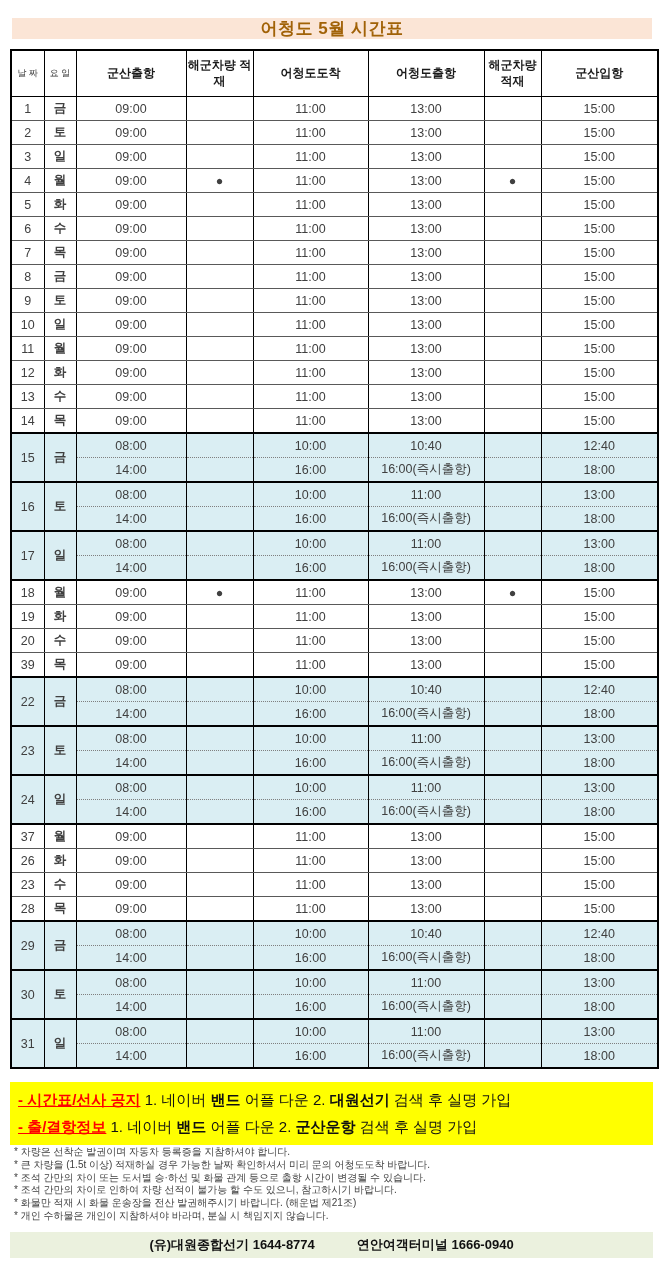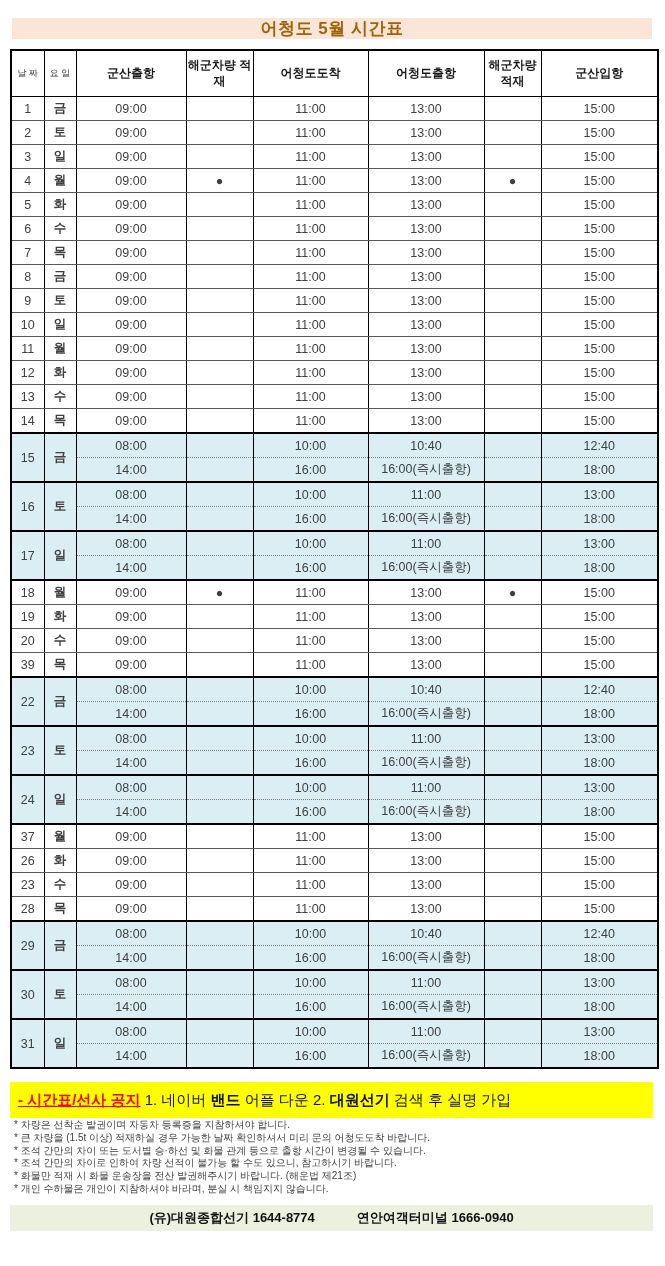--- a/index.html
+++ b/index.html
@@ -473,20 +473,21 @@
           <td>16:00</td>
           <td>16:00(즉시출항)</td>
           <td></td>
           <td>18:00</td>
         </tr>
       </tbody>
   </table>
 
   <div class="notice-box" id="notice-box" style="background: rgb(255, 255, 0);">
       <div class="notice-line"><span class="notice-label" style="color: rgb(255, 0, 0);">- 시간표/선사 공지</span><span> 1. 네이버 </span><span class="seg-b">밴드</span><span> 어플 다운 2. </span><span class="seg-b">대원선기</span><span> 검색 후 실명 가입</span></div>
+      <div class="notice-line"><span class="notice-label" style="color: rgb(255, 0, 0);">- 출/결항정보</span><span> 1. 네이버 </span><span class="seg-b">밴드</span><span> 어플 다운 2. </span><span class="seg-b">군산운항</span><span> 검색 후 실명 가입</span></div>
     </div>
 
   <div class="footnotes" id="footnotes">
       <div class="footnote">* 차량은 선착순 발권이며 자동차 등록증을 지참하셔야 합니다.</div>
       <div class="footnote">* 큰 차량을 (1.5t 이상) 적재하실 경우 가능한 날짜 확인하셔서 미리 문의 어청도도착 바랍니다.</div>
       <div class="footnote">* 조석 간만의 차이 또는 도서별 승·하선 및 화물 관계 등으로 출항 시간이 변경될 수 있습니다.</div>
       <div class="footnote">* 조석 간만의 차이로 인하여 차량 선적이 불가능 할 수도 있으니, 참고하시기 바랍니다.</div>
       <div class="footnote">* 화물만 적재 시 화물 운송장을 전산 발권해주시기 바랍니다. (해운법 제21조)</div>
       <div class="footnote">* 개인 수하물은 개인이 지참하셔야 바라며, 분실 시 책임지지 않습니다.</div>
     </div>

